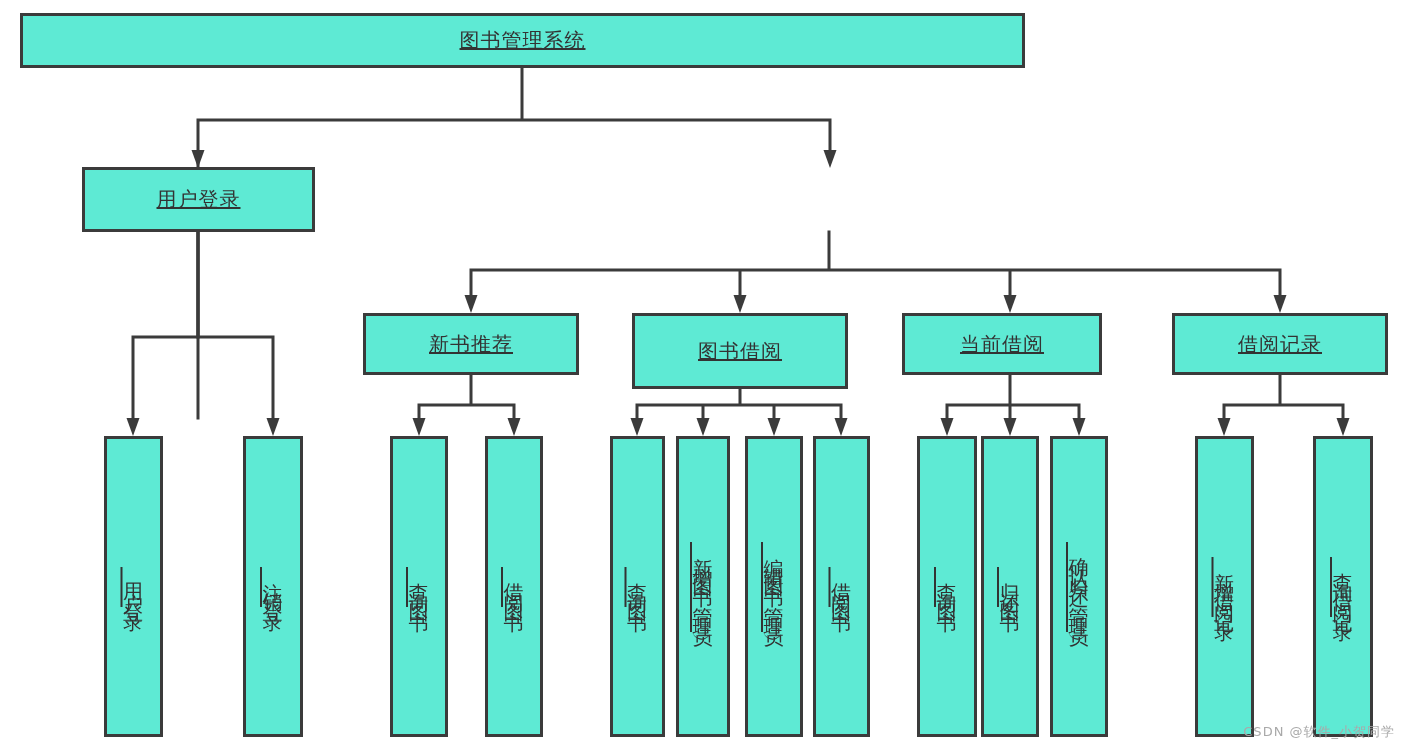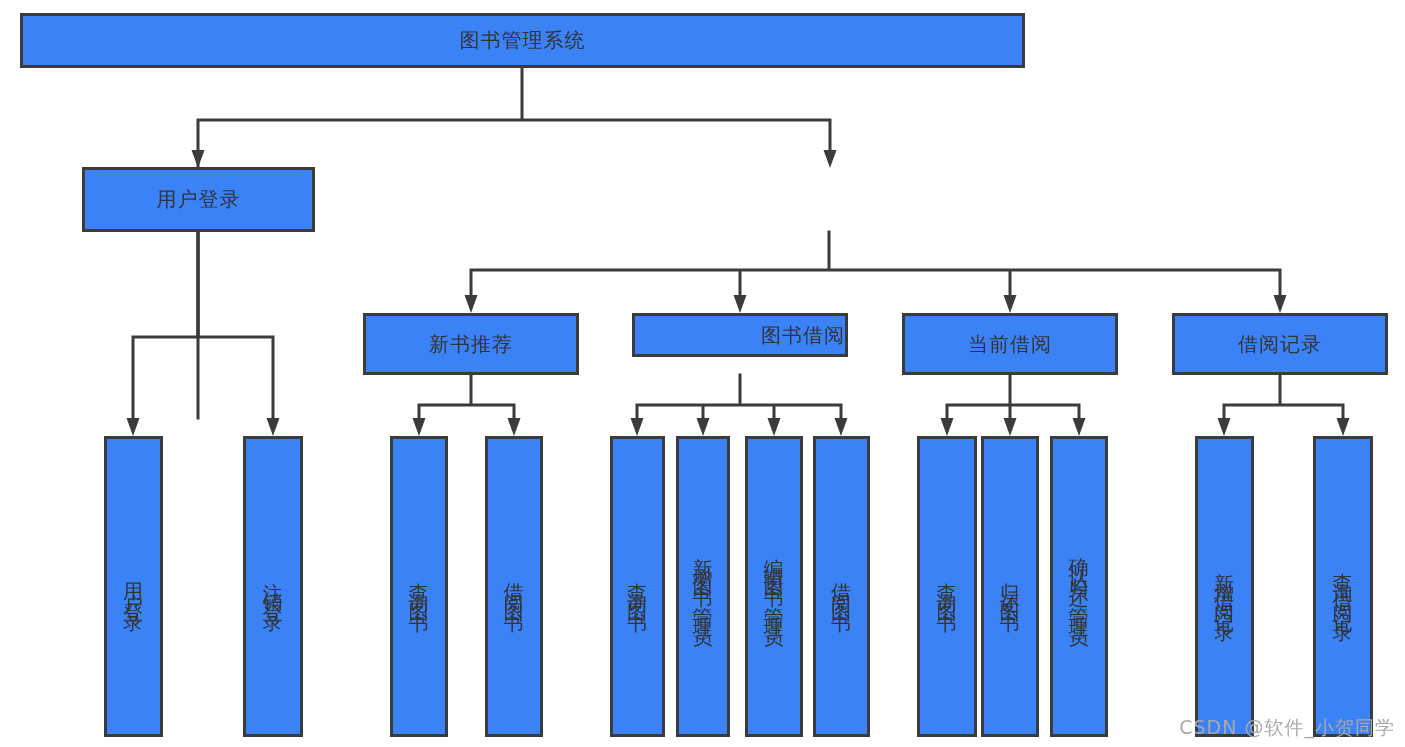--- a/index.html
+++ b/index.html
@@ -13,42 +13,43 @@
   }
   .wires {
     position: absolute;
     left: 0; top: 0;
     width: 1405px; height: 747px;
   }
   .box {
     position: absolute;
     box-sizing: border-box;
     border: 3px solid var(--line, #3b3b3b);
-    background: #3b82f6;
+    background: #5eead4;
     display: flex;
     align-items: center;
     justify-content: center;
     color: var(--text, #333333);
     font-size: 20px;
     letter-spacing: 1px;
     white-space: nowrap;
+    text-decoration: underline;
   }
   .vbox span {
     writing-mode: vertical-rl;
     text-orientation: mixed;
     letter-spacing: 10px;
     line-height: 1;
     font-size: 20px;
   }
   .watermark {
     position: absolute;
     right: 10px;
     bottom: 6px;
     color: var(--wm, #a9a9a9);
-    font-size: 19px;
+    font-size: 13px;
     letter-spacing: 1px;
     white-space: nowrap;
   }
 </style>
 </head>
 <body>
 
 <div class="canvas">
 
   <svg class="wires" width="1405" height="747" viewBox="0 0 1405 747" stroke="#3b3b3b" stroke-width="3" fill="none" stroke-linecap="square">
@@ -106,24 +107,24 @@
     <span>图书管理系统</span>
   </div>
 
   <div class="box" style="left:82px; top:167px; width:233px; height:65px;">
     <span>用户登录</span>
   </div>
 
   <div class="box" style="left:363px; top:313px; width:216px; height:62px;">
     <span>新书推荐</span>
   </div>
-  <div class="box" style="left:632px; top:313px; width:216px; height:44px;justify-content:flex-end;">
+  <div class="box" style="left:632px; top:313px; width:216px; height:76px;">
     <span>图书借阅</span>
   </div>
-  <div class="box" style="left:902px; top:313px; width:216px; height:62px;">
+  <div class="box" style="left:902px; top:313px; width:200px; height:62px;">
     <span>当前借阅</span>
   </div>
   <div class="box" style="left:1172px; top:313px; width:216px; height:62px;align-items:center;">
     <span>借阅记录</span>
   </div>
 
   <div class="box vbox" style="left:104px; top:436px; width:59px; height:301px;">
     <span>用户登录</span>
   </div>
   <div class="box vbox" style="left:243px; top:436px; width:60px; height:301px;">

